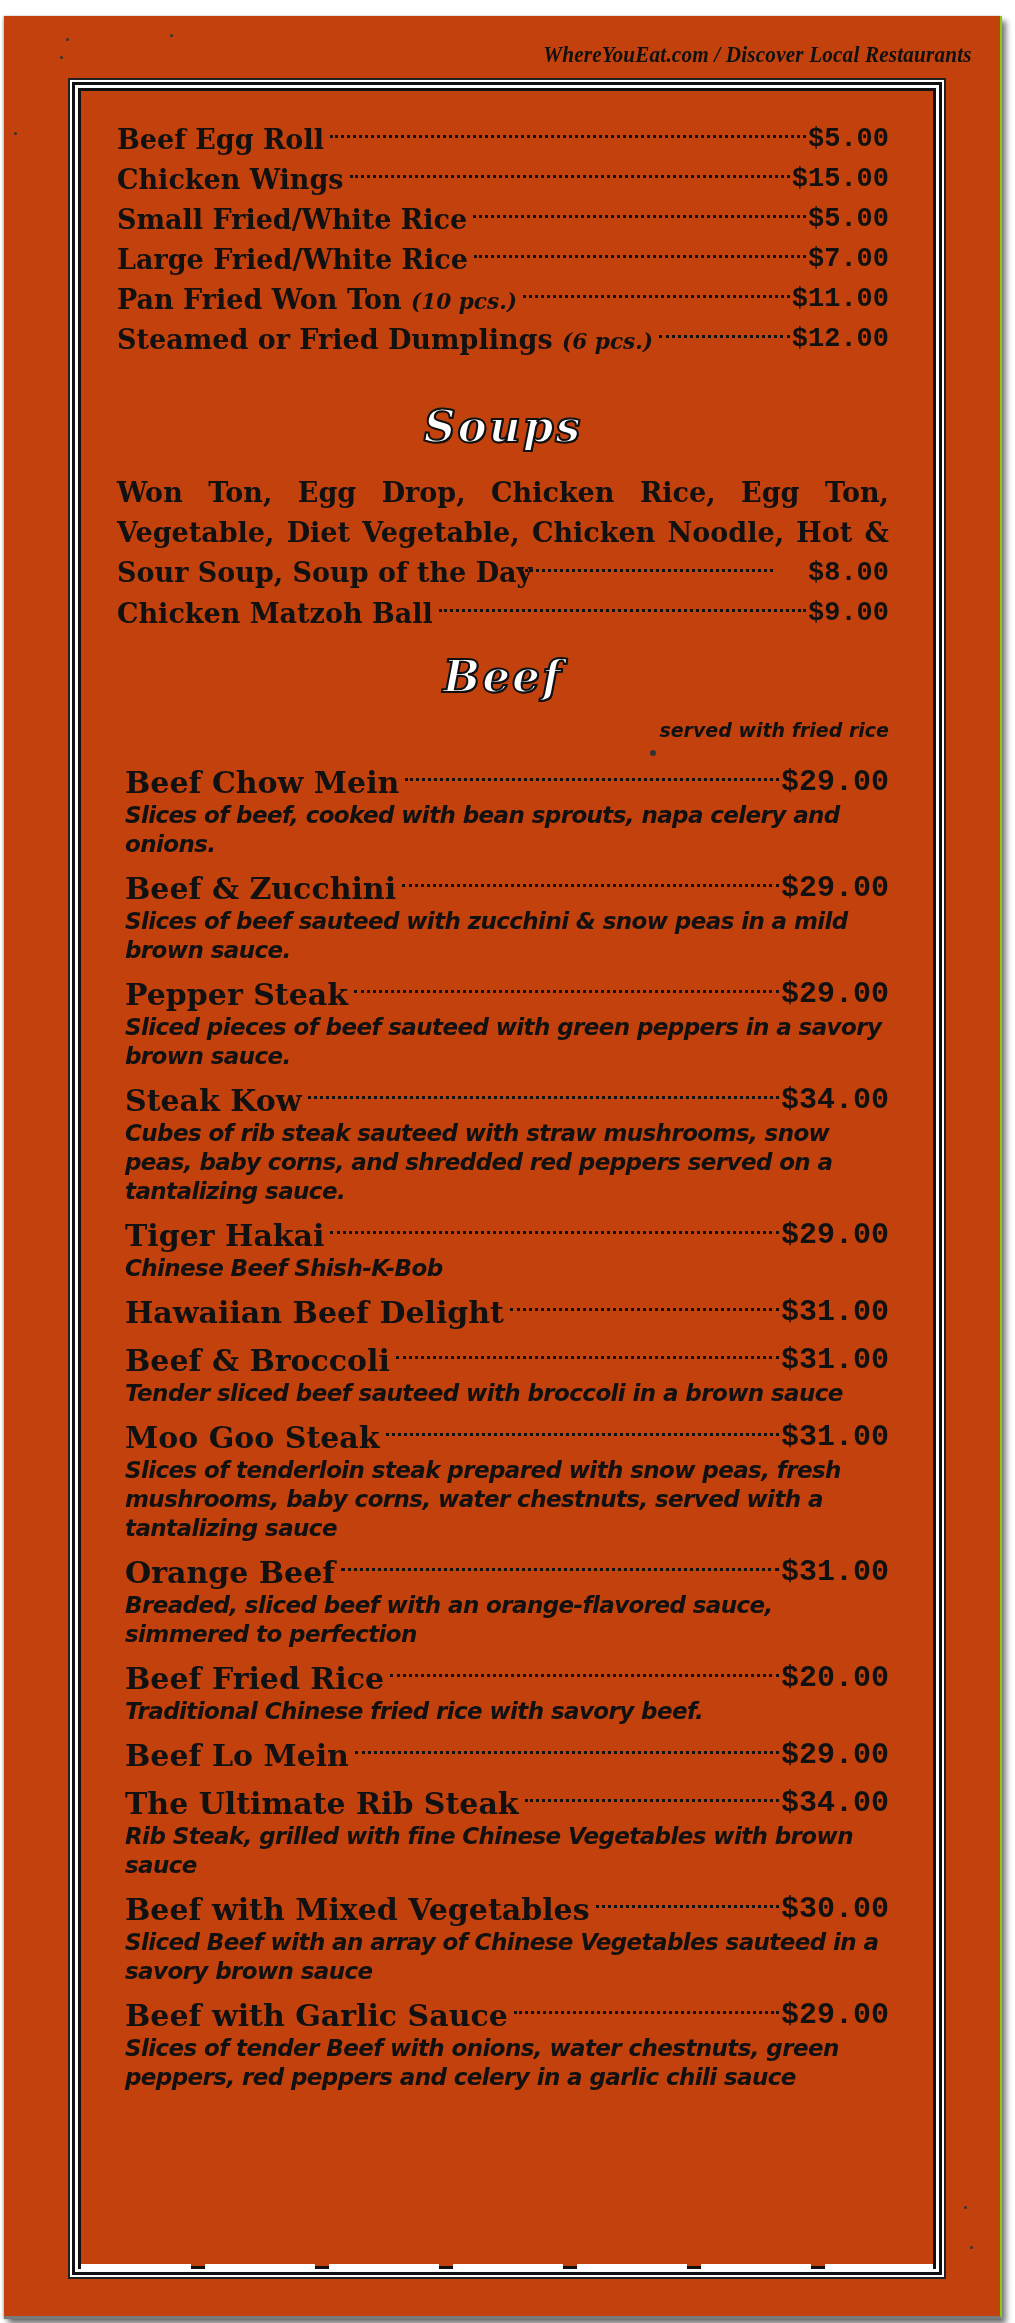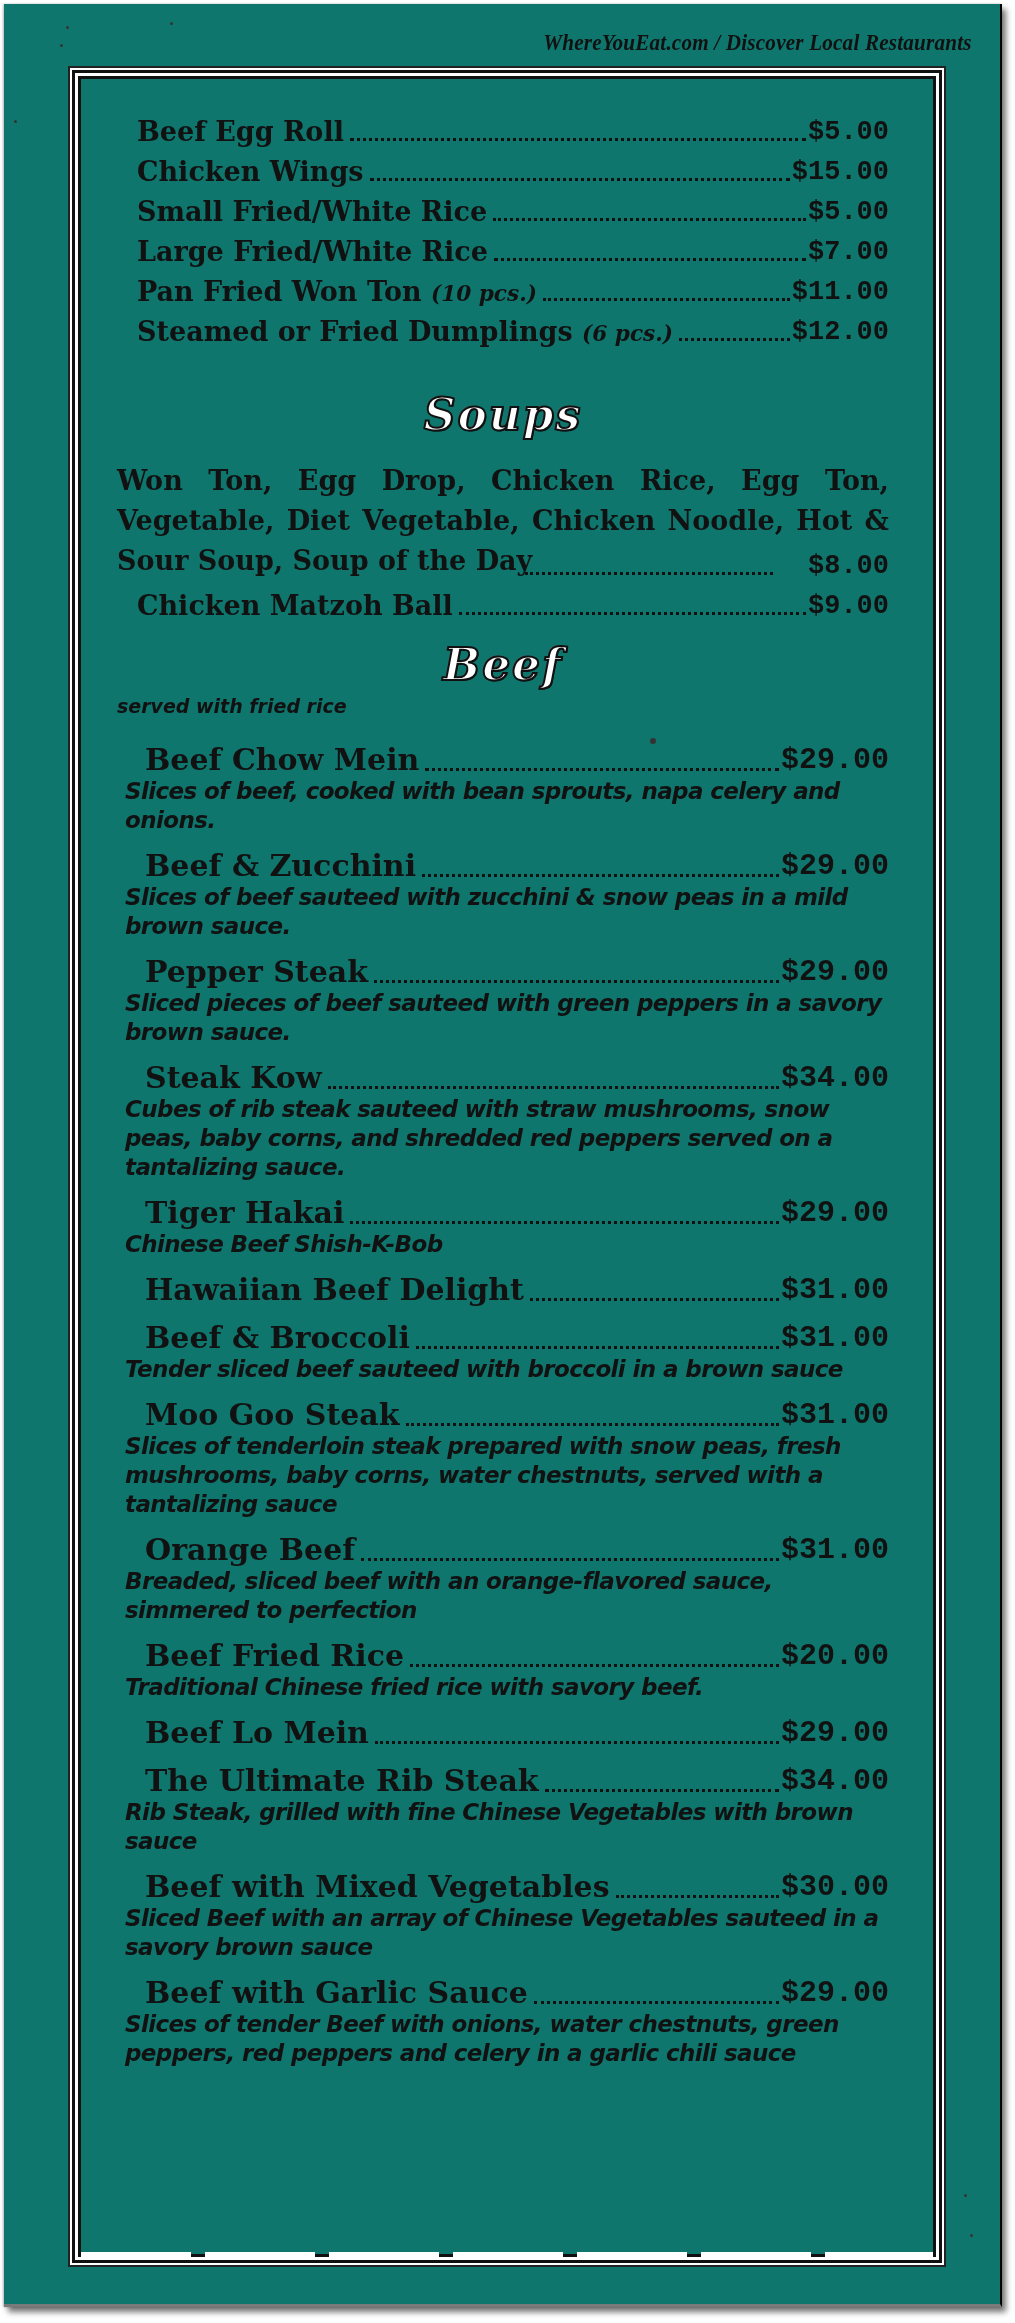--- a/index.html
+++ b/index.html
@@ -9,26 +9,26 @@
     }
     body {
       width: 1015px;
       height: 2323px;
       position: relative;
       overflow: hidden;
     }
     .sheet {
       position: absolute;
       left: 4px;
-      top: 4px;
+      top: 16px;
       width: 996px;
       height: 2300px;
-      background: #0f766e;
+      background: #c2410c;
       box-shadow: 4px 5px 6px rgba(0,0,0,0.55), -1px 0 2px rgba(0,0,0,0.25);
-      border-right: 2px solid #000000;
+      border-right: 2px solid #84cc16;
       border-bottom: 3px solid #7a7a7a;
     }
     .watermark {
       position: absolute;
       right: 28px;
       top: 26px;
       font-family: "Liberation Serif", serif;
       font-style: italic;
       font-weight: bold;
       font-size: 23px;
@@ -59,35 +59,34 @@
       font-size: 44px;
       color: #fff;
       -webkit-text-stroke: 2px #111;
       text-shadow: 1px 1px 0 #111, -1px -1px 0 #555;
       letter-spacing: 2px;
       font-style: italic;
       line-height: 1;
       margin: 0;
     }
     .section-sub {
-      text-align: left;
+      text-align: right;
       font-family: "DejaVu Sans", sans-serif;
       font-style: italic;
       font-weight: bold;
       font-size: 19px;
       color: #111;
-      margin-top: 8px;
+      margin-top: 20px;
     }
     .row {
       display: flex;
-      align-items: flex-end;
+      align-items: center;
       font-family: "DejaVu Serif", serif;
       font-weight: bold;
       color: #111;
-      margin-left: 20px;
     }
     .row .name { white-space: nowrap; }
     .row .name .qty {
       font-style: italic;
       font-size: 0.8em;
       font-weight: bold;
     }
     .row .leader {
       flex: 1;
       border-bottom: 3px dotted #111;

